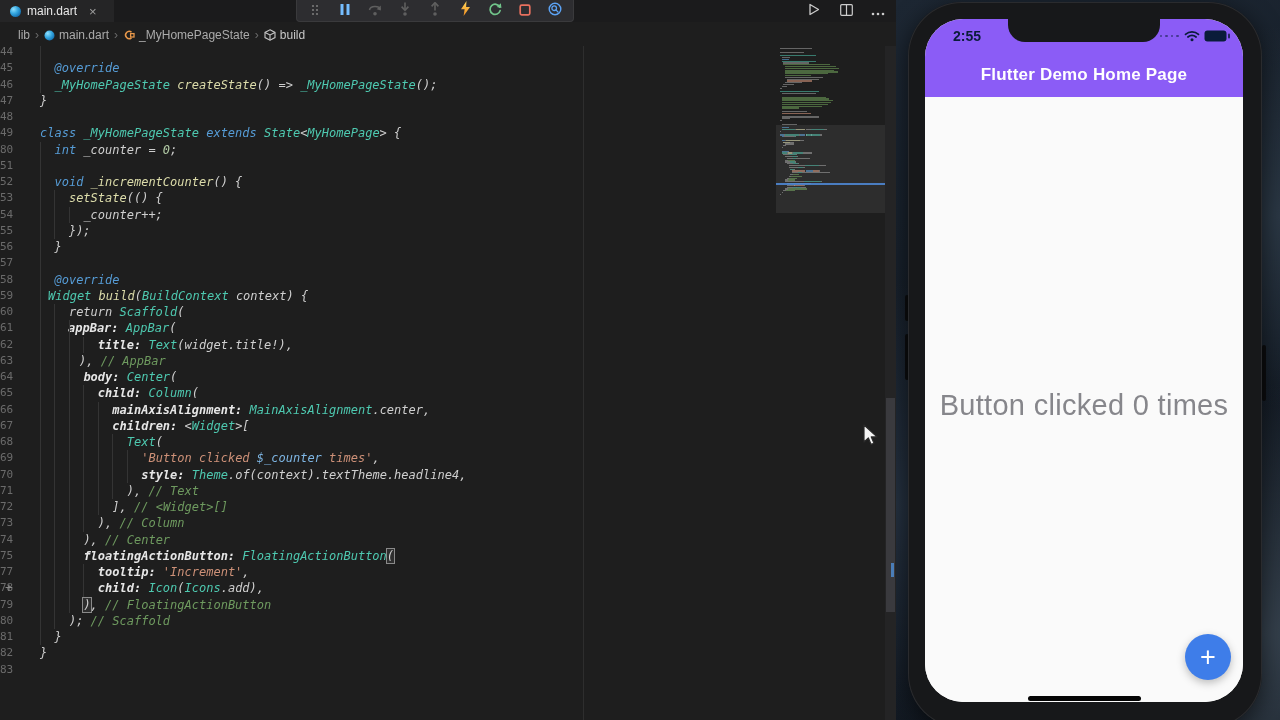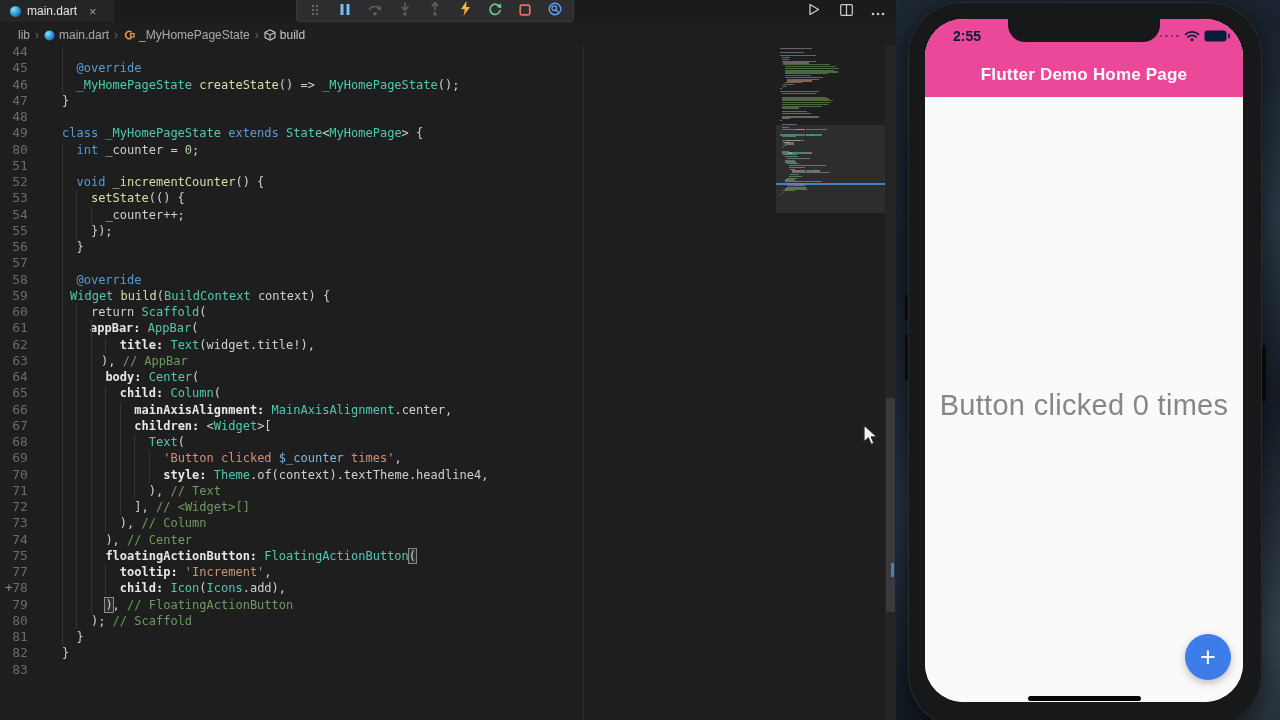--- a/index.html
+++ b/index.html
@@ -26,23 +26,23 @@
        padding-left:18px;gap:4px;font-size:12px;color:#ababab;}
   .bc-item{display:flex;align-items:center;gap:4px;cursor:pointer;}
   .bc-sep{color:#6a6a6a;font-size:12px;padding:0 1px;}
 
   
   .code-area{position:absolute;left:0;top:46px;right:0;bottom:0;overflow:hidden;background:#1E1E1E;}
   .ruler{position:absolute;left:583px;top:0;bottom:0;width:1px;background:#2e2e2e;}
   .lines{position:absolute;left:0;top:-2px;right:11px;
        font-family:"DejaVu Sans Mono","Liberation Mono",monospace;font-size:12px;}
   .line{position:relative;height:16.25px;line-height:16.25px;display:flex;white-space:pre;}
-  .ln{width:40px;flex:0 0 40px;text-align:center;color:#6b6b6b;font-size:13px;
+  .ln{width:40px;flex:0 0 40px;text-align:left;color:#6b6b6b;font-size:11px;
       font-family:"DejaVu Sans Mono","Liberation Mono",monospace;user-select:none;}
-  .content{position:relative;flex:1;margin-left:22px;}
+  .content{position:relative;flex:1;font-style:italic;}
   .guide{position:absolute;top:0;bottom:0;width:1px;background:#343434;}
   .line.current{box-shadow:inset 0 1px 0 0 #3b3e42, inset 0 -1px 0 0 #3b3e42;}
   .line.current .ln{color:#c2c2c2;}
   .bulb{position:absolute;left:64px;top:2px;width:12px;height:12px;}
   .gplus{position:absolute;left:5px;top:0;color:#8a8a8a;font-size:13px;}
 
   .tk-kw{color:#569CD6;}
   .tk-type{color:#4EC9B0;}
   .tk-fn{color:#DCDCAA;}
   .tk-str{color:#CE9178;}
@@ -444,21 +444,21 @@
   </div>
 
   <div class="sim-pane">
     <div class="side-btn" style="left:9px;top:295px;width:4px;height:26px;"></div>
     <div class="side-btn" style="left:9px;top:334px;width:4px;height:46px;"></div>
     <div class="side-btn" style="left:366px;top:345px;width:4px;height:56px;"></div>
 
     <div class="device">
       <div class="screen">
 
-        <div class="appbar" id="phone-appbar" style="background: #ec4899;">
+        <div class="appbar" id="phone-appbar" style="background: #8b5cf6;">
           <div class="statusbar">
             <span class="sb-time">2:55</span>
             <div class="sicons">
               <span class="sig-dots">
                   <i></i>
                   <i></i>
                   <i></i>
                   <i></i>
                 </span>
               <svg width="16" height="12" viewBox="0 0 16 12">

